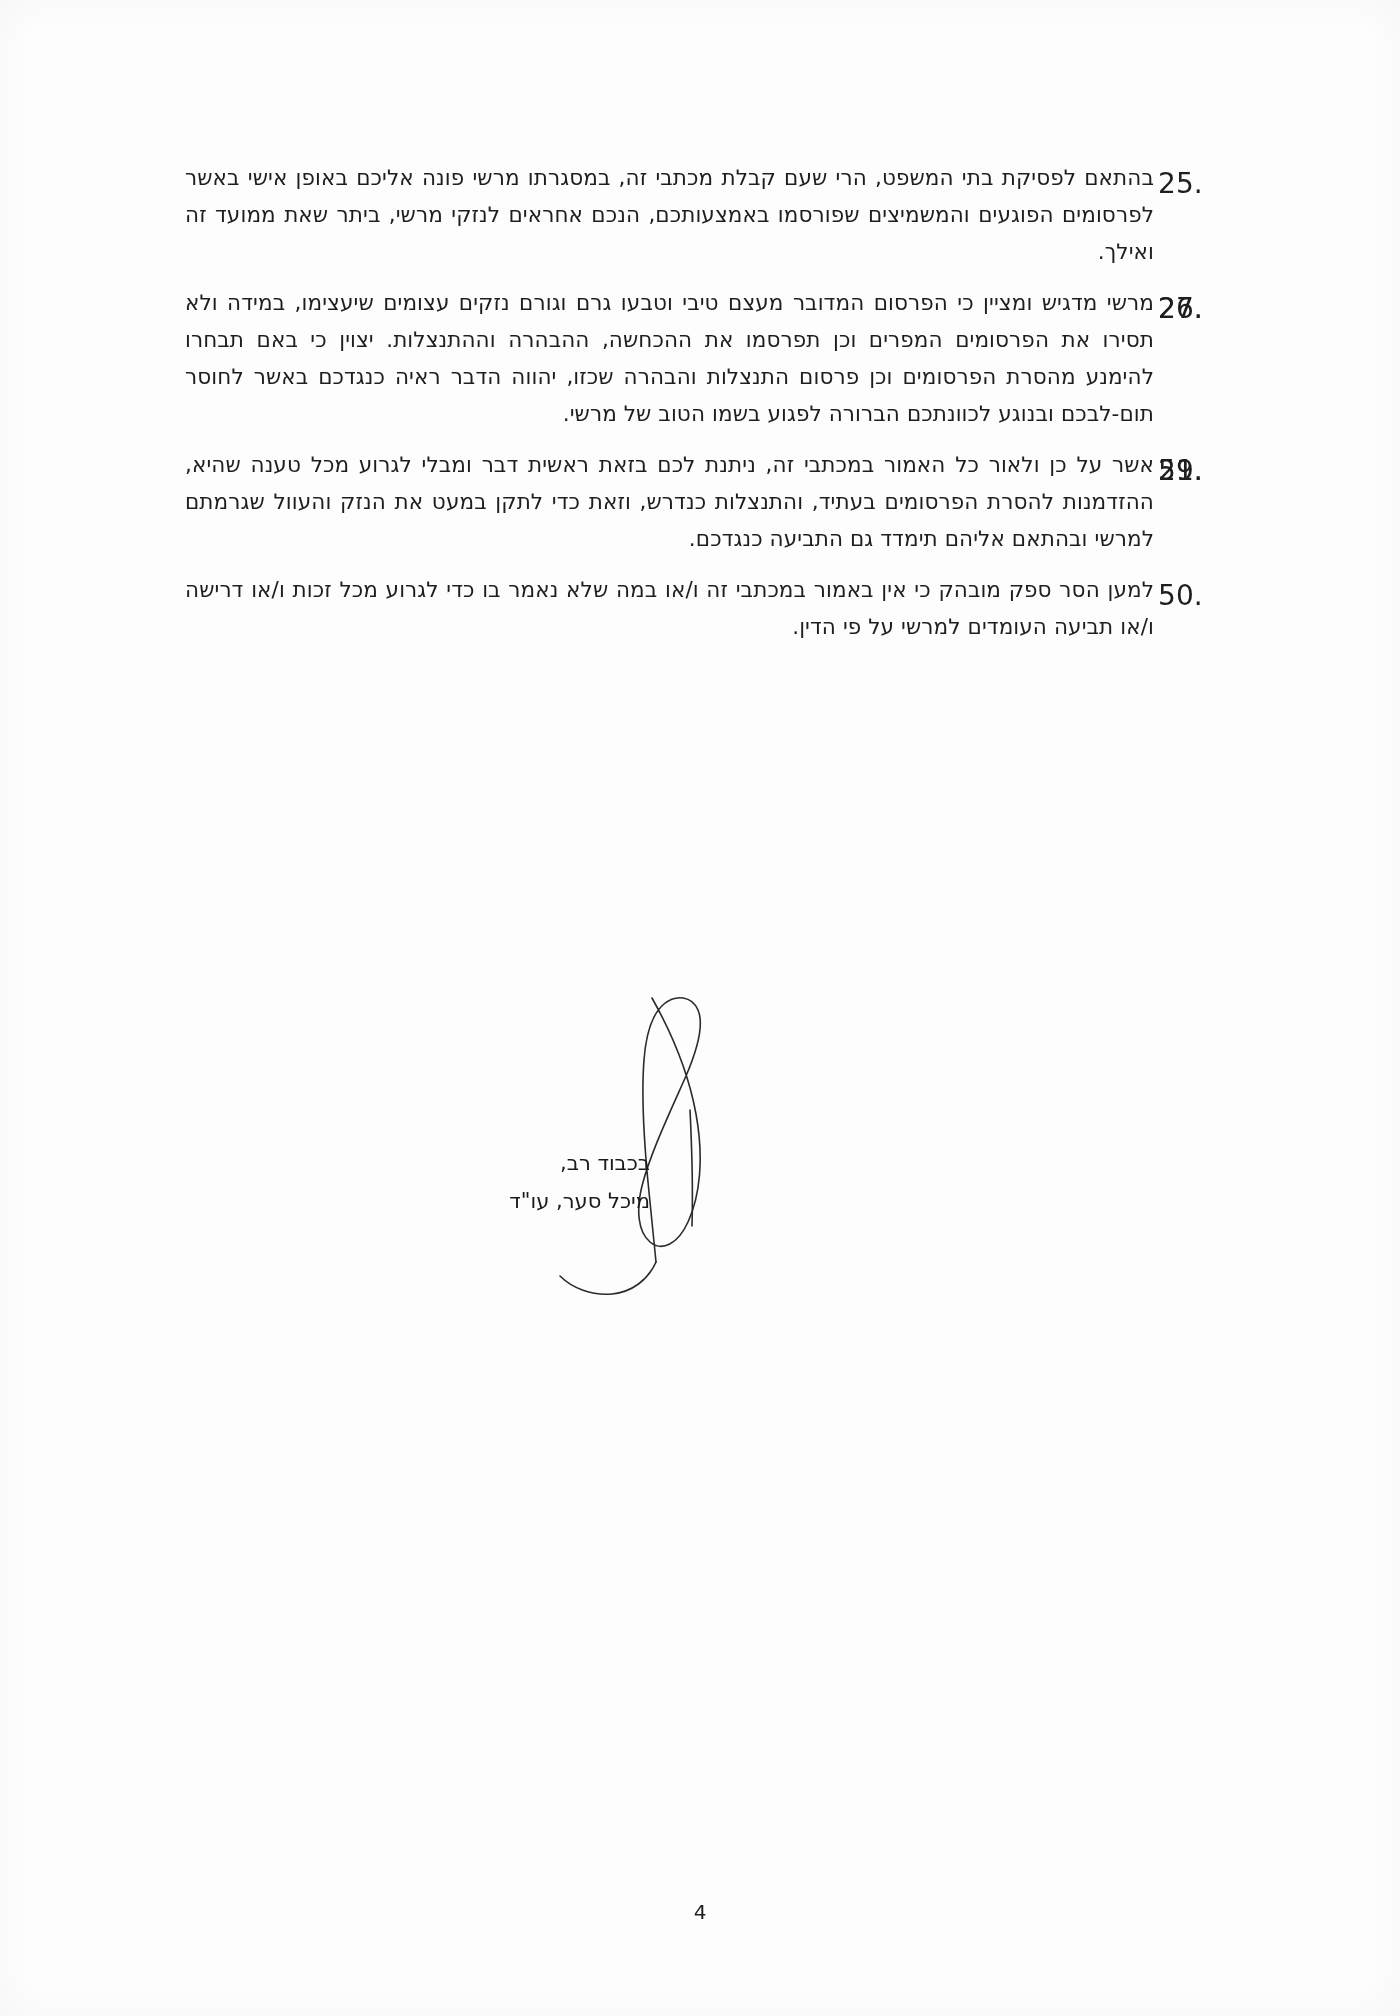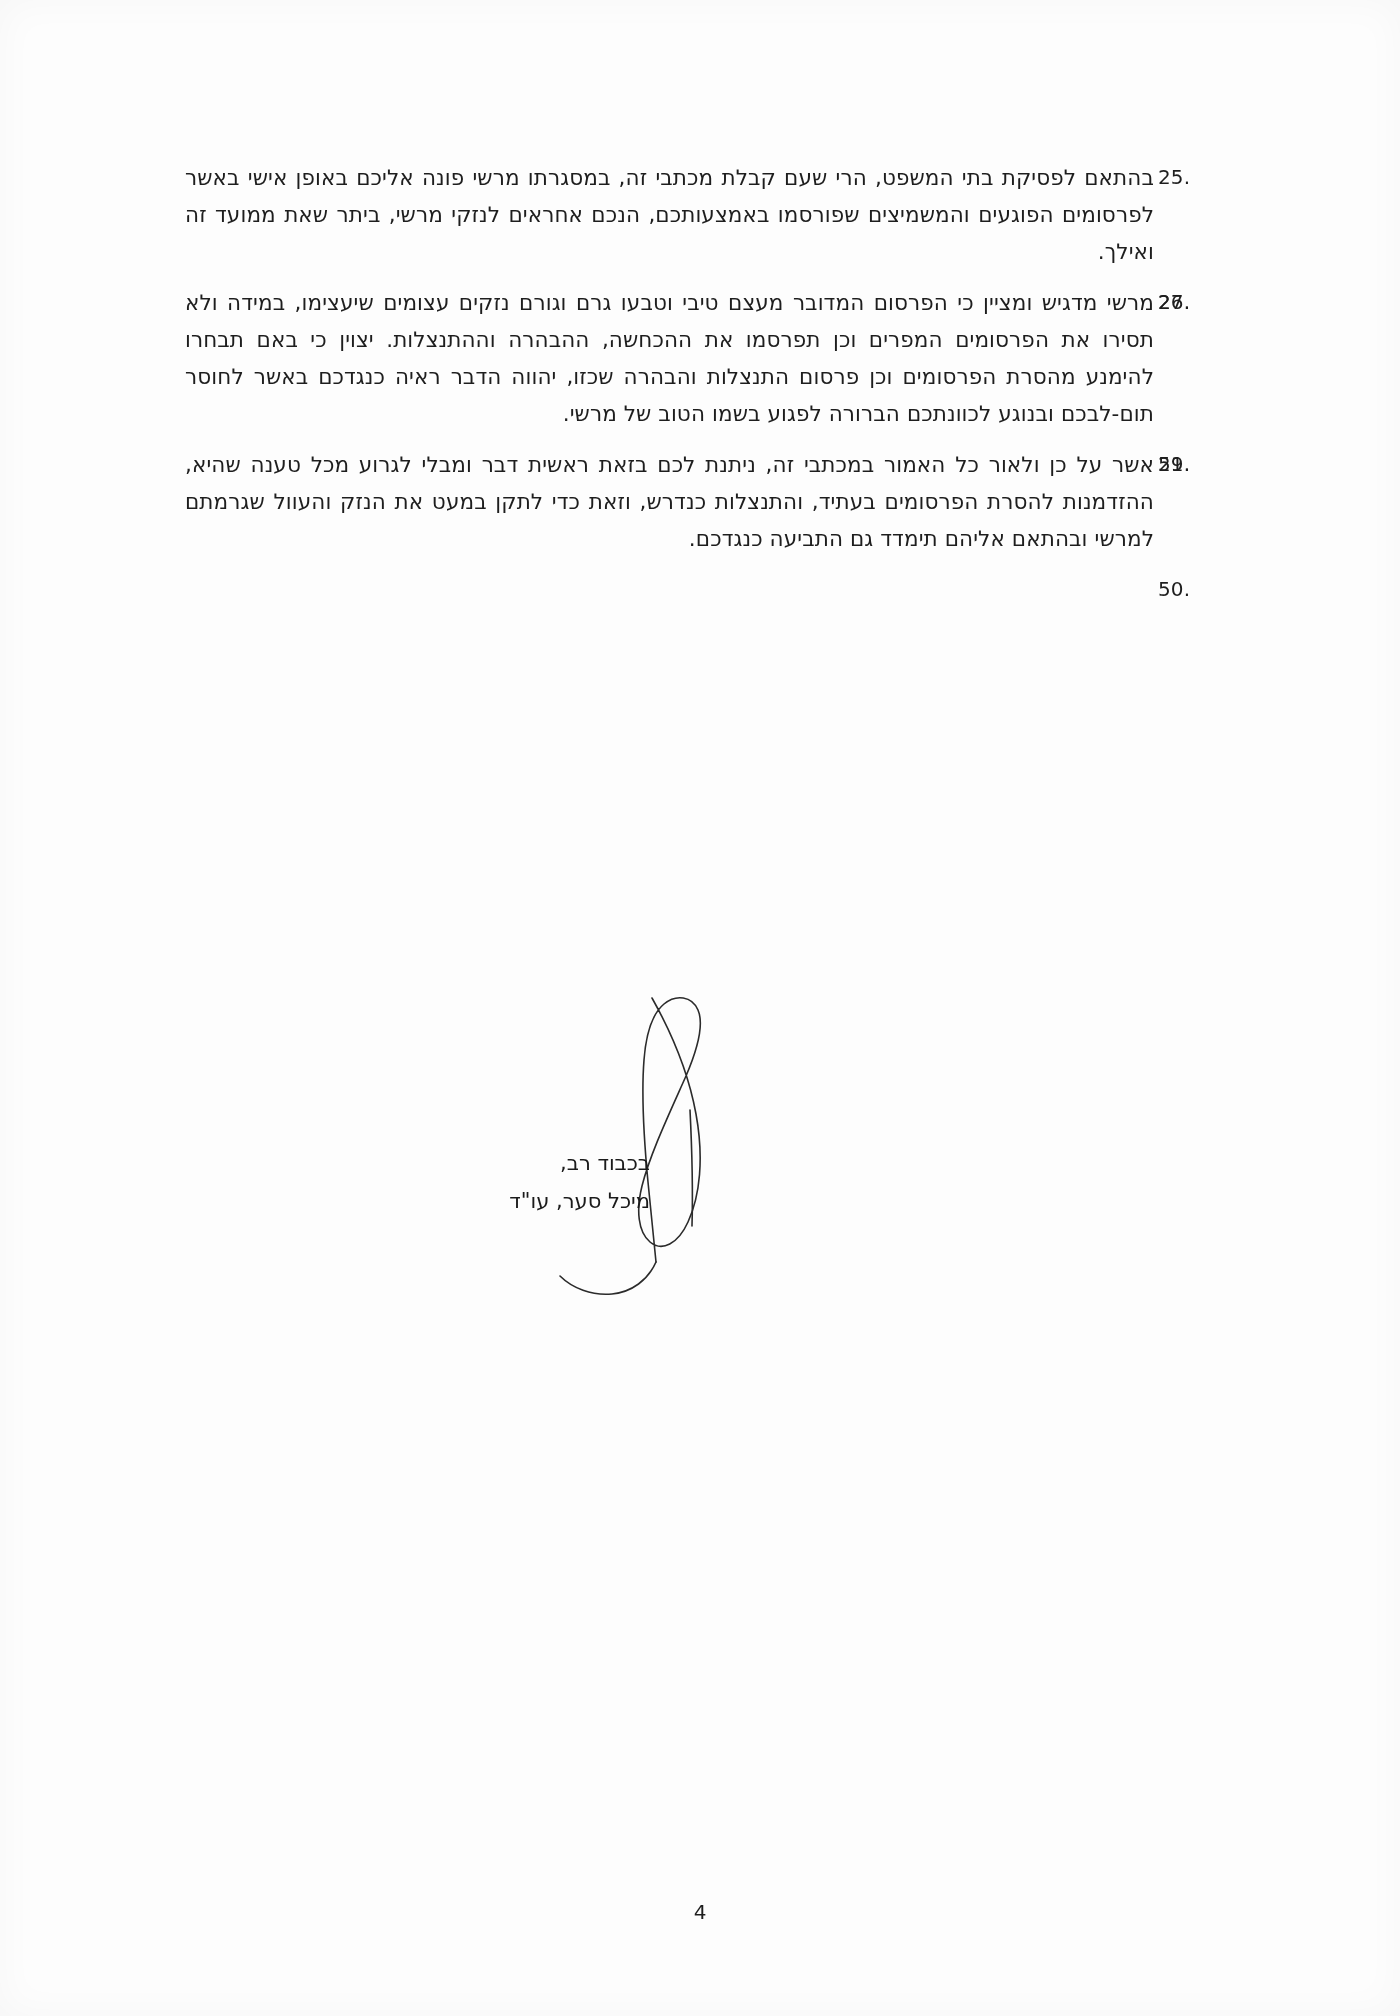--- a/index.html
+++ b/index.html
@@ -49,21 +49,21 @@
     text-justify: inter-word;
     color: #1e1e1e;
     letter-spacing: 0.1px;
   }
   ol.clauses li .num {
     position: absolute;
     right: 0;
     top: 0;
     width: 42px;
     text-align: left;
-    font-size: 20px;
+    font-size: 28px;
     direction: ltr;
     color: #1e1e1e;
   }
   .clause-text b, .clause-text strong {
     font-weight: 700;
   }
   .sig-lines {
     position: absolute;
     right: 750px;
     top: 1145px;
@@ -120,20 +120,21 @@
         <span class="num">51.</span>
       </li>
 
       <li>
         <span class="num">29.</span>
         <span class="clause-text">אשר על כן ולאור כל האמור במכתבי זה, ניתנת לכם בזאת ראשית דבר ומבלי לגרוע מכל טענה שהיא, ההזדמנות להסרת הפרסומים בעתיד, והתנצלות כנדרש, וזאת כדי לתקן במעט את הנזק והעוול שגרמתם למרשי ובהתאם אליהם תימדד גם התביעה כנגדכם.</span>
       </li>
 
       <li>
         <span class="num">50.</span>
+        <span class="clause-text">למען הסר ספק מובהק כי אין באמור במכתבי זה ו/או במה שלא נאמר בו כדי לגרוע מכל זכות ו/או דרישה ו/או תביעה העומדים למרשי על פי הדין.</span>
       </li>
 
     </ol>
   </div>
 
   <svg class="sig-svg" viewBox="0 0 260 340" aria-hidden="true">
     <g fill="none" stroke="#2b2b2b" stroke-width="1.6" stroke-linecap="round" stroke-linejoin="round">
       <path d="M132 8 C 150 40, 168 80, 176 124 C 184 168, 180 206, 168 232 C 158 254, 142 262, 130 252 C 118 242, 116 220, 122 196 C 130 164, 150 122, 166 86 C 178 58, 184 34, 178 20 C 172 6, 156 4, 144 14 C 132 24, 126 44, 124 70 C 121 108, 124 150, 128 192 C 131 224, 134 250, 136 272"></path>
       <path d="M136 272 C 128 290, 112 302, 92 304 C 72 306, 52 298, 40 286"></path>
       <path d="M170 120 C 172 160, 173 200, 172 236"></path>

